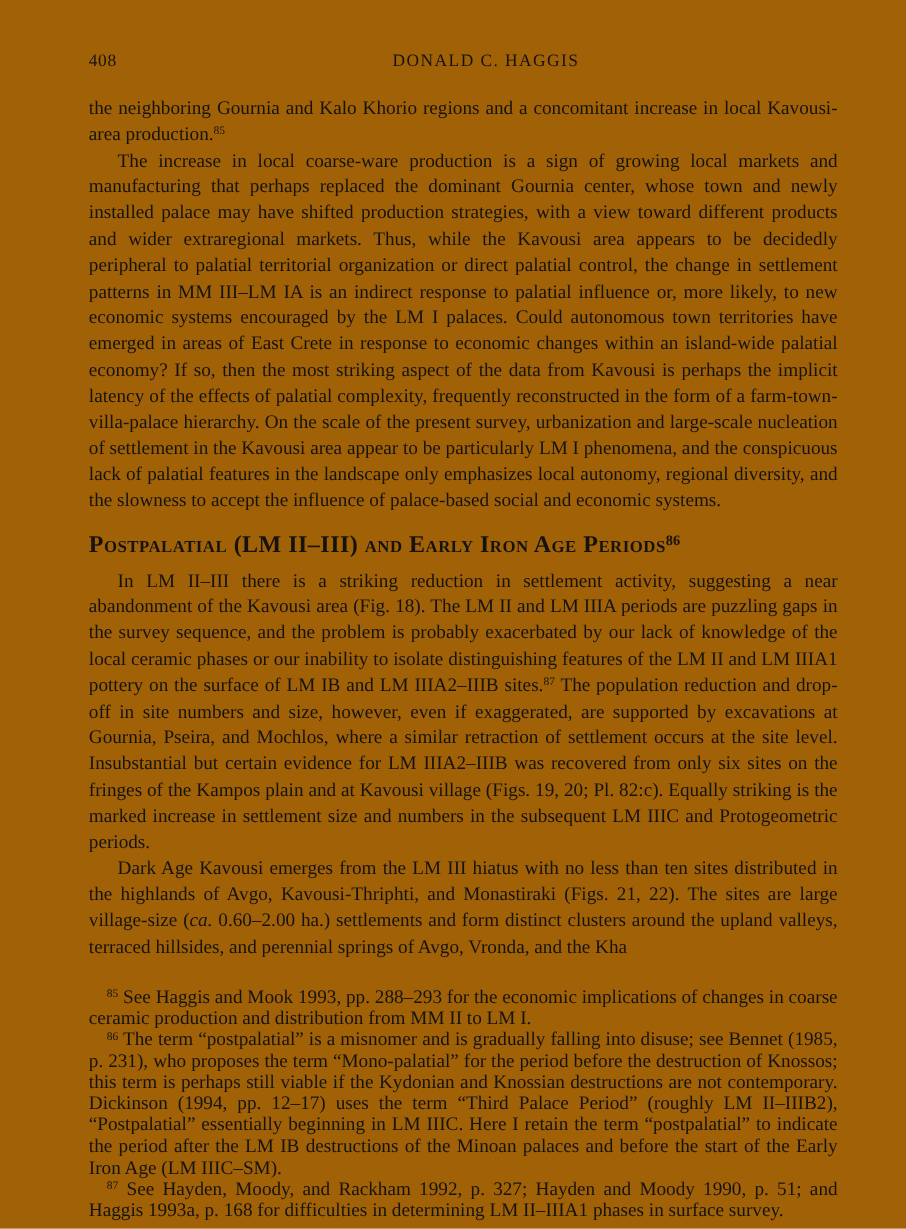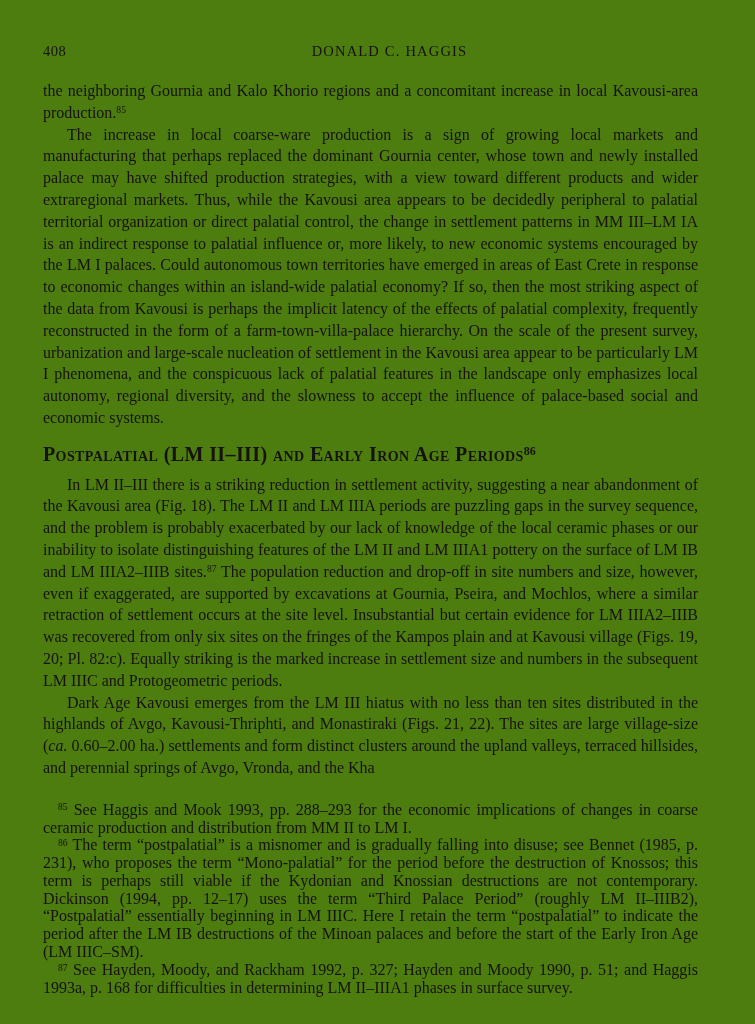--- a/index.html
+++ b/index.html
@@ -2,24 +2,24 @@
 <html><head>
 <meta charset="utf-8">
 <style>
   * { margin: 0; padding: 0; box-sizing: border-box; }
   html, body { background: #fcfbf8; }
   .page {
     position: relative;
     width: 755px;
     height: 1024px;
     margin: 0 auto;
-    background: #4d7c0f;
+    background: #a16207;
     color: #16130f;
     font-family: "Liberation Serif", serif;
-    padding: 42px 57px 36px 43px;
+    padding: 42px 57px 36px 74px;
     overflow: hidden;
   }
   .running-head {
     position: relative;
     text-align: center;
     font-size: 14.5px;
     line-height: 18px;
     margin-bottom: 20px;
   }
   .page-number {

